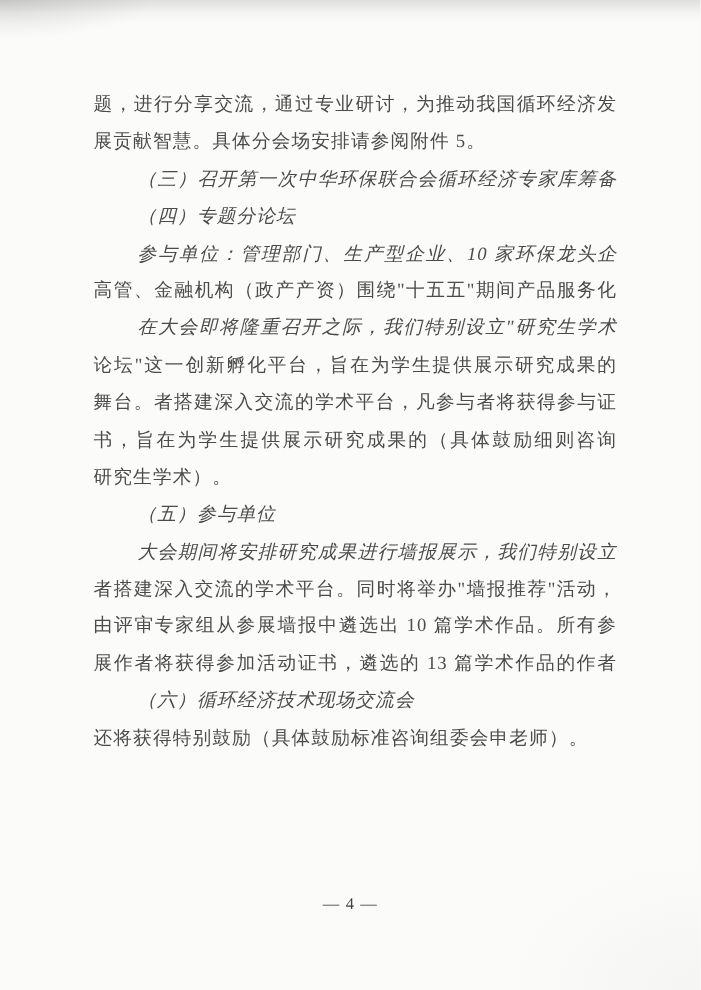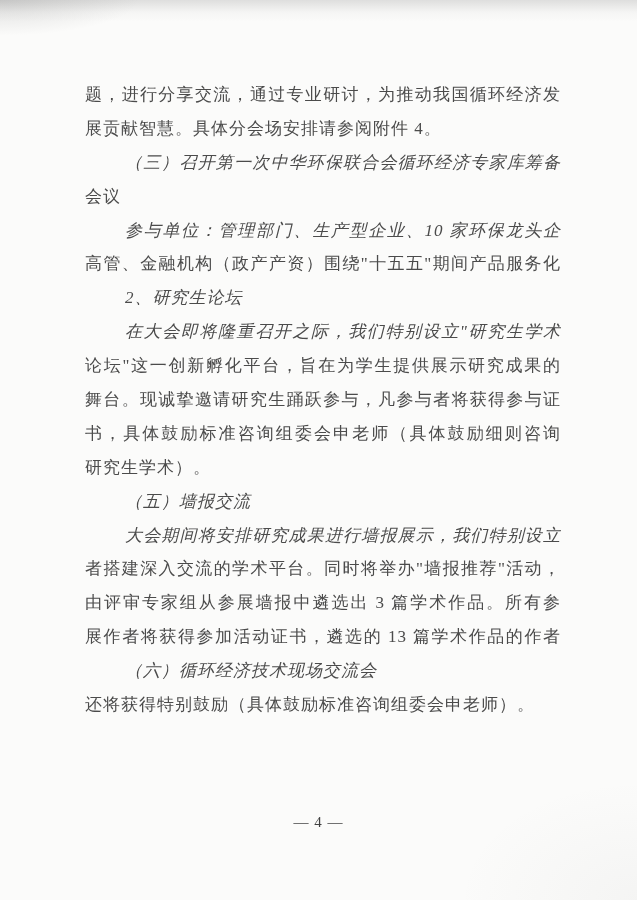--- a/index.html
+++ b/index.html
@@ -77,34 +77,33 @@
 </head>
 <body>
 
 <div class="page">
   <div class="scan-shade-top"></div>
   <div class="scan-shade-corner"></div>
   <div class="scan-blotch"></div>
 
   <div class="textblock">
     <div class="line j">题，进行分享交流，通过专业研讨，为推动我国循环经济发</div>
-    <div class="line">展贡献智慧。具体分会场安排请参阅附件 4。</div>
+    <div class="line">展贡献智慧。具体分会场安排请参阅附件 5。</div>
     <div class="line j ind">（三）召开第一次中华环保联合会循环经济专家库筹备</div>
-    <div class="line">会议</div>
+    <div class="line ind">（四）专题分论坛</div>
     <div class="line j ind">参与单位：管理部门、生产型企业、10 家环保龙头企业</div>
     <div class="line j">高管、金融机构（政产产资）围绕"十五五"期间产品服务化</div>
-    <div class="line ind">2、研究生论坛</div>
     <div class="line j ind">在大会即将隆重召开之际，我们特别设立"研究生学术</div>
     <div class="line j">论坛"这一创新孵化平台，旨在为学生提供展示研究成果的</div>
-    <div class="line j">舞台。现诚挚邀请研究生踊跃参与，凡参与者将获得参与证</div>
-    <div class="line j">书，具体鼓励标准咨询组委会申老师（具体鼓励细则咨询</div>
+    <div class="line j">舞台。者搭建深入交流的学术平台，凡参与者将获得参与证</div>
+    <div class="line j">书，旨在为学生提供展示研究成果的（具体鼓励细则咨询</div>
     <div class="line">研究生学术）。</div>
-    <div class="line ind">（五）墙报交流</div>
+    <div class="line ind">（五）参与单位</div>
     <div class="line j ind">大会期间将安排研究成果进行墙报展示，我们特别设立</div>
     <div class="line j">者搭建深入交流的学术平台。同时将举办"墙报推荐"活动，</div>
-    <div class="line j">由评审专家组从参展墙报中遴选出 3 篇学术作品。所有参</div>
+    <div class="line j">由评审专家组从参展墙报中遴选出 10 篇学术作品。所有参</div>
     <div class="line j">展作者将获得参加活动证书，遴选的 13 篇学术作品的作者</div>
     <div class="line ind">（六）循环经济技术现场交流会</div>
     <div class="line">还将获得特别鼓励（具体鼓励标准咨询组委会申老师）。</div>
   </div>
 
   <div class="footer">— 4 —</div>
 </div>
 
 </body></html>

